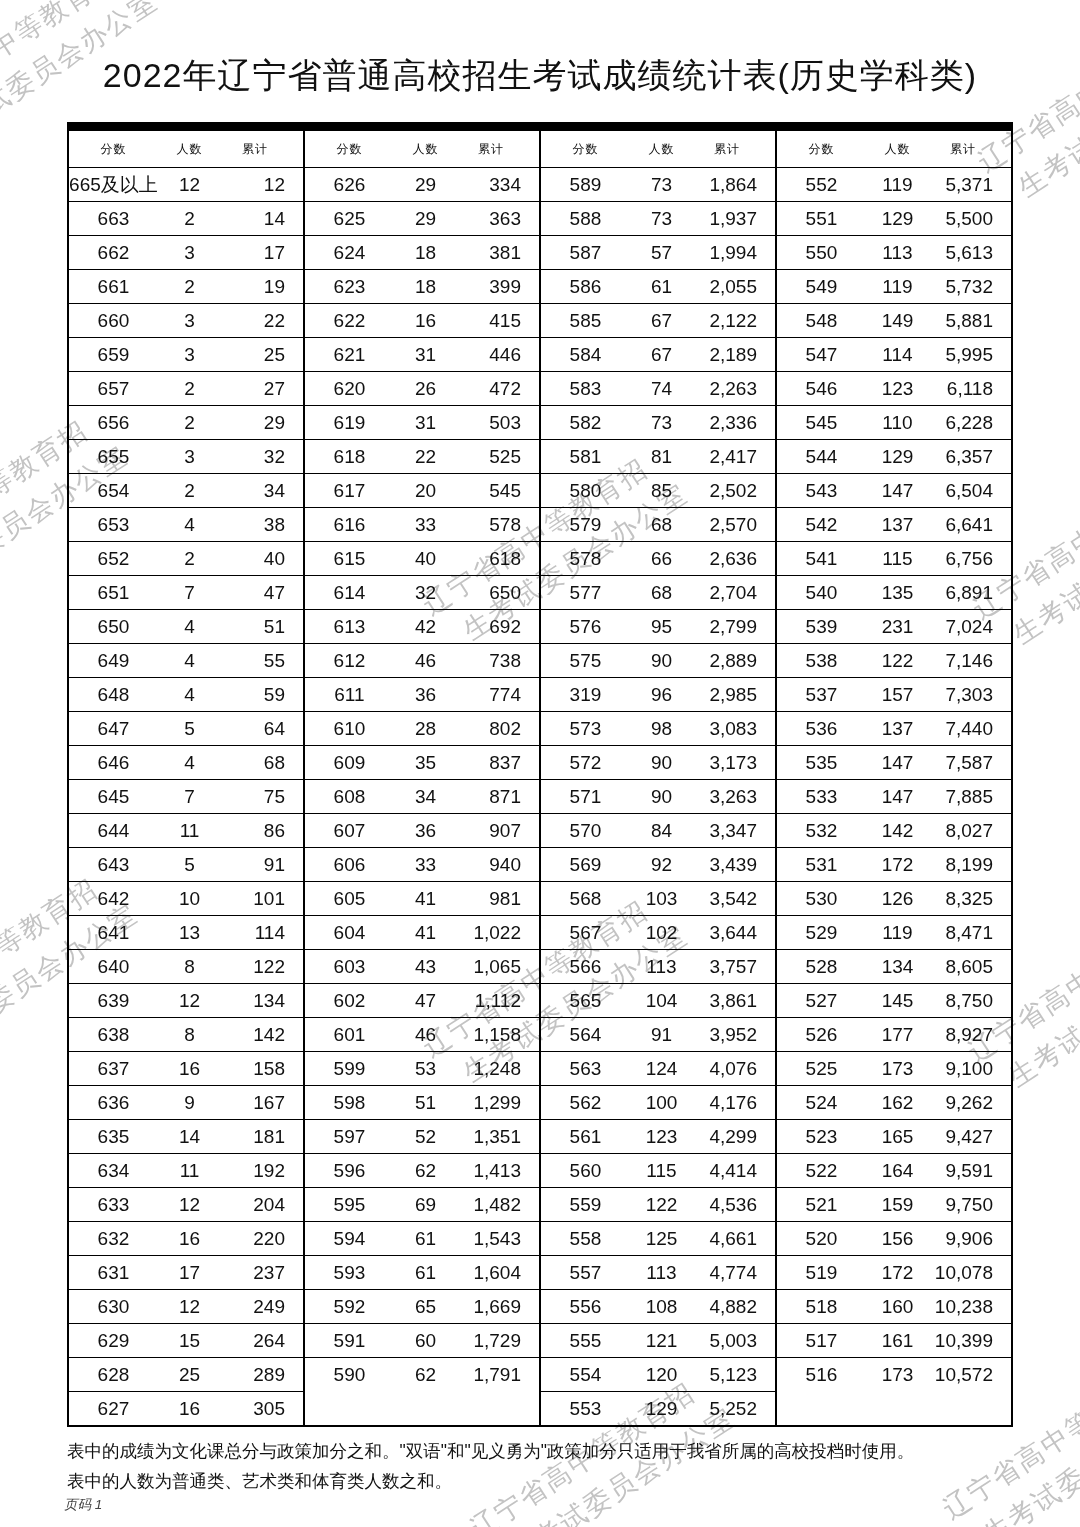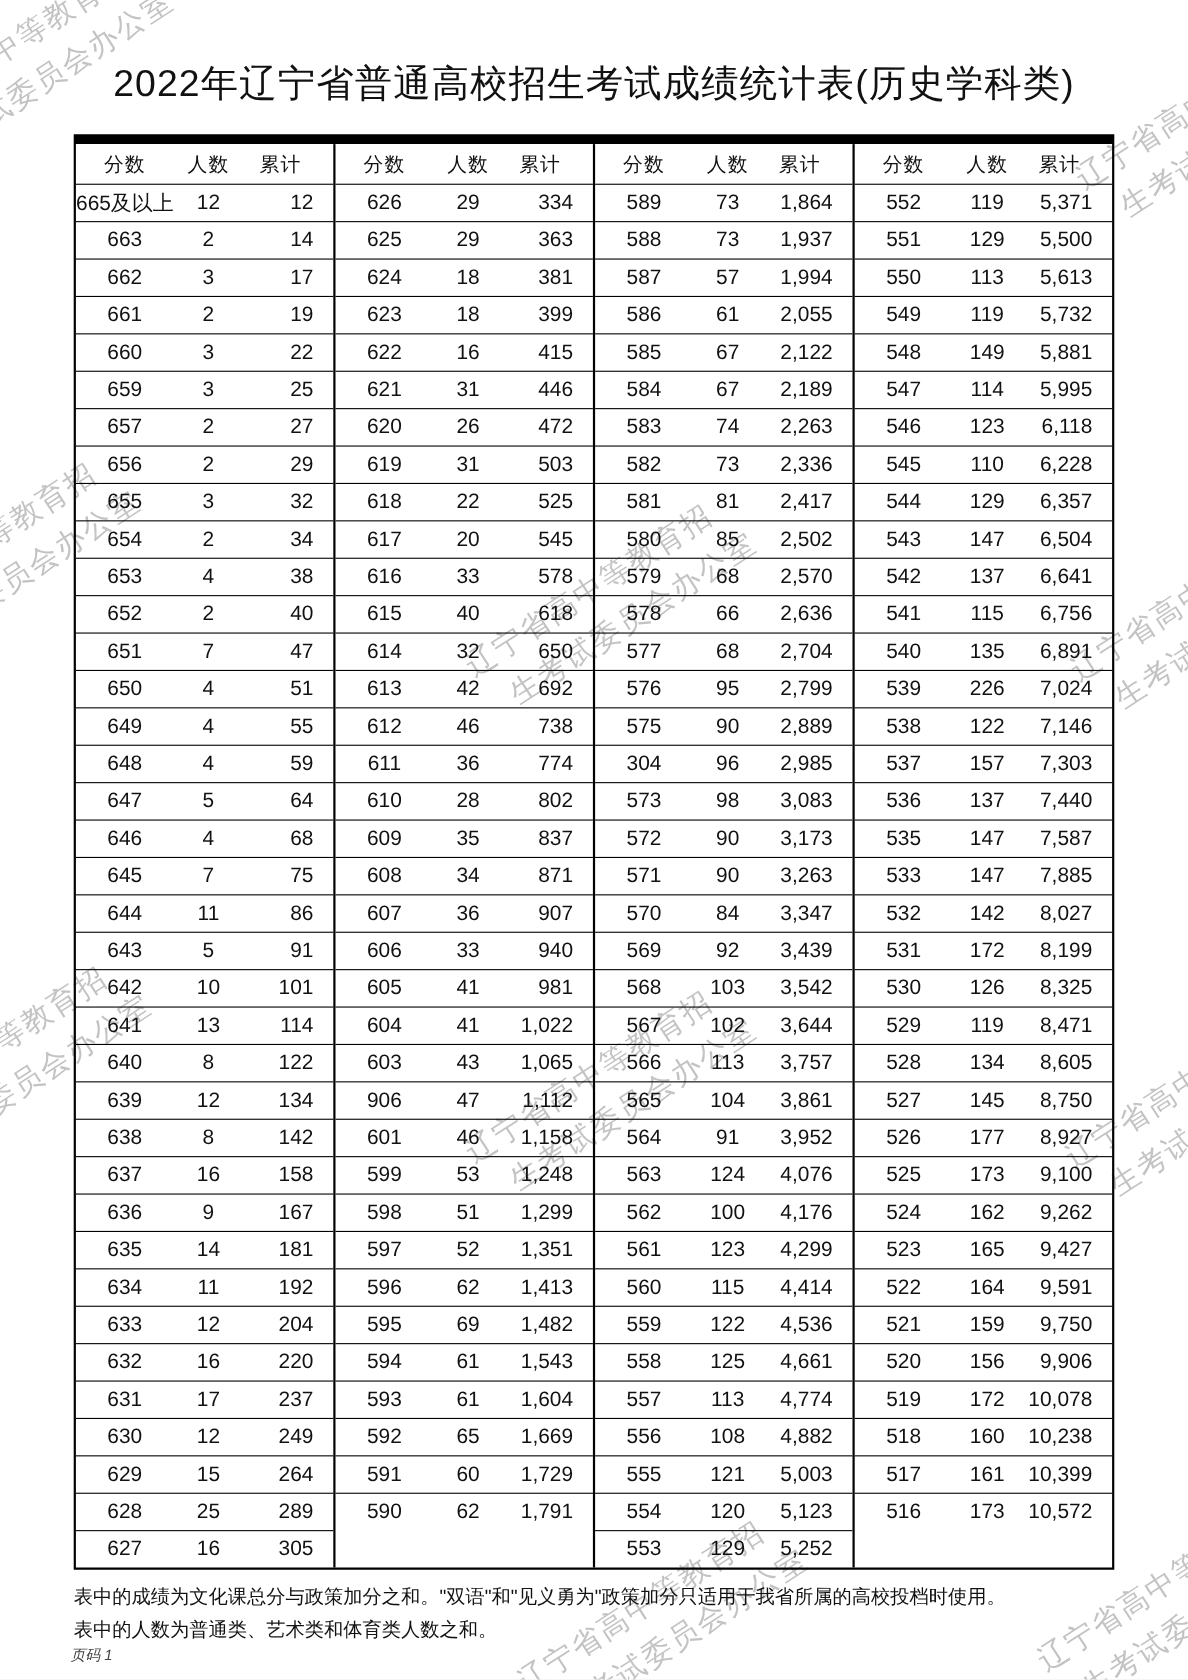--- a/index.html
+++ b/index.html
@@ -54,21 +54,21 @@
     border-top:1.5px solid #000;
   }
   .row.header-row { height:36px; border-top:none; }
   .cell {
     display:flex; align-items:center; justify-content:center;
     font-size:19px;
     white-space:nowrap;
     overflow:visible;
   }
   .cell.c2 { justify-content:flex-end; padding-right:18px; }
-  .header-row .cell { font-size:18px; letter-spacing:1px; }
+  .header-row .cell { font-size:12px; letter-spacing:1px; }
   .header-row .cell.c2 { justify-content:center; padding-right:14px; }
   
   .footer {
     position:absolute; left:67px; top:1436px; width:950px;
     font-size:17.5px; line-height:30px;
     z-index:2;
   }
   .page-label {
     position:absolute; left:64px; top:1496px;
     font-style:italic; font-size:13.5px; color:#444;
@@ -438,21 +438,21 @@
           <div class="cell c0">604</div>
           <div class="cell c1">41</div>
           <div class="cell c2">1,022</div>
         </div>
         <div class="row">
           <div class="cell c0">603</div>
           <div class="cell c1">43</div>
           <div class="cell c2">1,065</div>
         </div>
         <div class="row">
-          <div class="cell c0">906</div>
+          <div class="cell c0">602</div>
           <div class="cell c1">47</div>
           <div class="cell c2">1,112</div>
         </div>
         <div class="row">
           <div class="cell c0">601</div>
           <div class="cell c1">46</div>
           <div class="cell c2">1,158</div>
         </div>
         <div class="row">
           <div class="cell c0">599</div>
@@ -580,21 +580,21 @@
           <div class="cell c0">576</div>
           <div class="cell c1">95</div>
           <div class="cell c2">2,799</div>
         </div>
         <div class="row">
           <div class="cell c0">575</div>
           <div class="cell c1">90</div>
           <div class="cell c2">2,889</div>
         </div>
         <div class="row">
-          <div class="cell c0">304</div>
+          <div class="cell c0">319</div>
           <div class="cell c1">96</div>
           <div class="cell c2">2,985</div>
         </div>
         <div class="row">
           <div class="cell c0">573</div>
           <div class="cell c1">98</div>
           <div class="cell c2">3,083</div>
         </div>
         <div class="row">
           <div class="cell c0">572</div>
@@ -763,21 +763,21 @@
           <div class="cell c1">115</div>
           <div class="cell c2">6,756</div>
         </div>
         <div class="row">
           <div class="cell c0">540</div>
           <div class="cell c1">135</div>
           <div class="cell c2">6,891</div>
         </div>
         <div class="row">
           <div class="cell c0">539</div>
-          <div class="cell c1">226</div>
+          <div class="cell c1">231</div>
           <div class="cell c2">7,024</div>
         </div>
         <div class="row">
           <div class="cell c0">538</div>
           <div class="cell c1">122</div>
           <div class="cell c2">7,146</div>
         </div>
         <div class="row">
           <div class="cell c0">537</div>
           <div class="cell c1">157</div>

